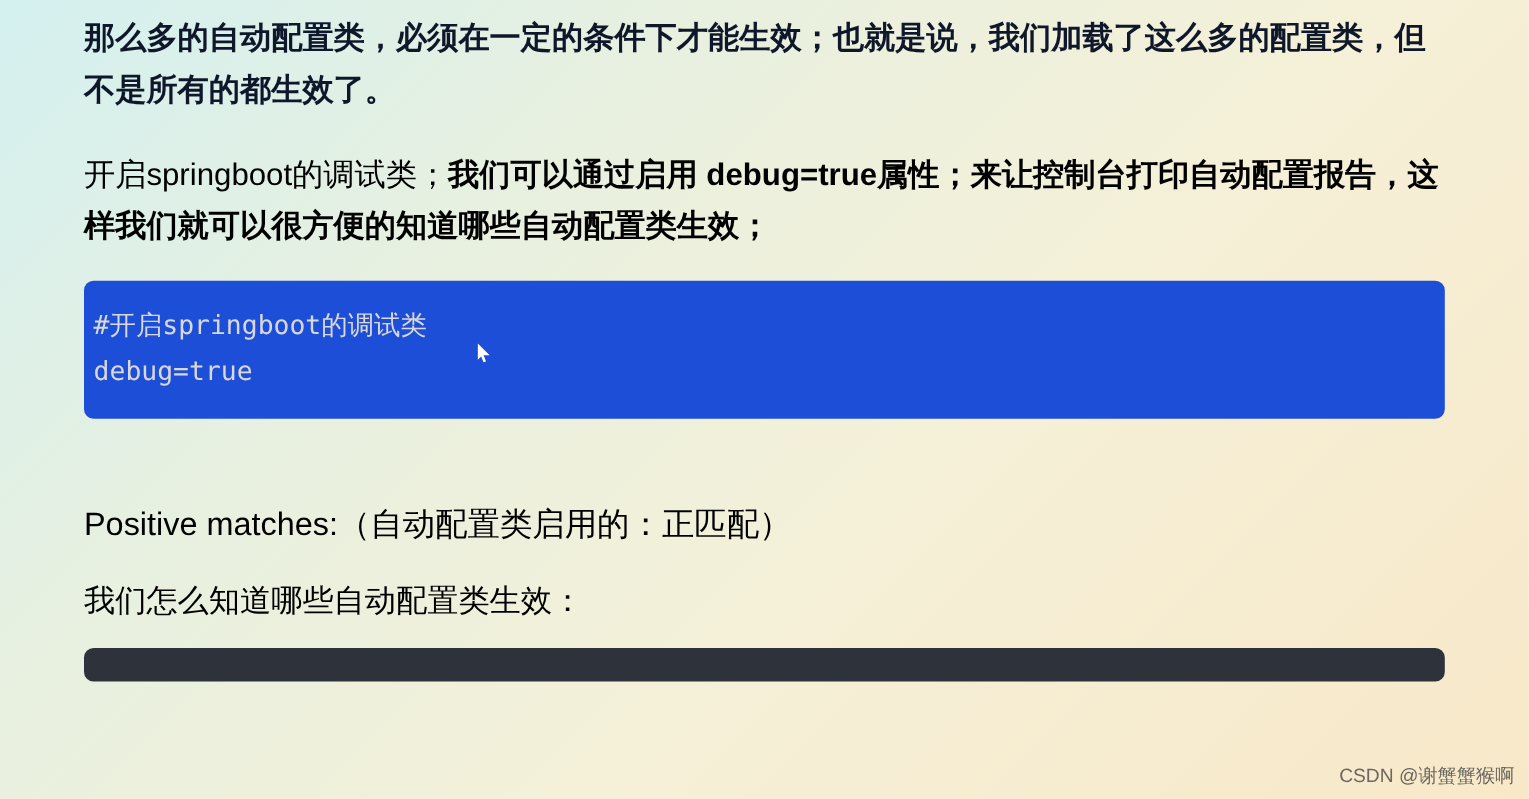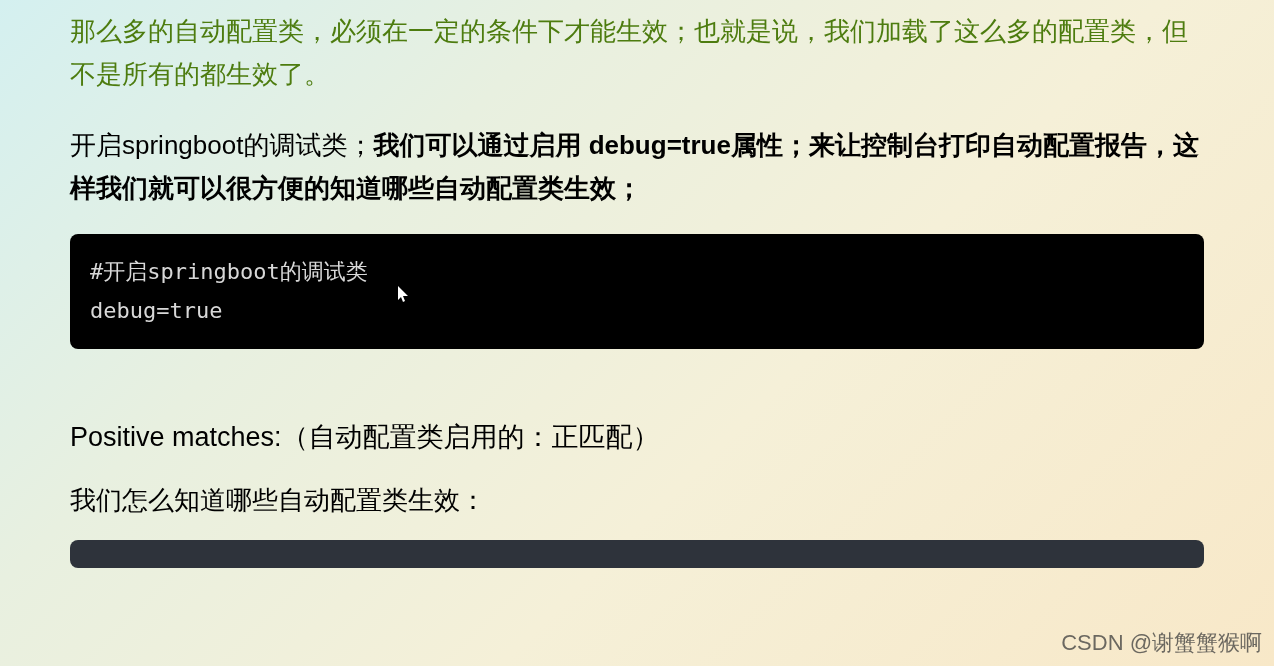--- a/index.html
+++ b/index.html
@@ -13,41 +13,41 @@
       background: linear-gradient(135deg, #d4f0f0 0%, #e8f0e0 30%, #f5f0d8 60%, #f8e8c8 100%);
       font-family: "Microsoft YaHei", "PingFang SC", Arial, sans-serif;
       position: relative;
       overflow: hidden;
     }
     .content {
       padding: 10px 70px 0 70px;
     }
     .para1 {
       font-size: 26px;
-      font-weight: 400;
-      color: #4d7c0f;
+      font-weight: 700;
+      color: #0f172a;
       line-height: 1.65;
       margin-bottom: 28px;
     }
     .para2 {
       font-size: 26px;
       color: #000;
       line-height: 1.65;
       margin-bottom: 24px;
     }
     .para2 .normal {
       font-weight: 400;
     }
     .para2 .bold {
       font-weight: 700;
     }
     .code-block {
-      background: #000000;
+      background: #1d4ed8;
       border-radius: 8px;
-      padding: 18px 20px;
+      padding: 18px 8px;
       margin-bottom: 70px;
       position: relative;
     }
     .code-line {
       font-family: "Consolas", "Monaco", monospace;
       font-size: 22px;
       color: #d8d8d8;
       line-height: 1.8;
     }
     .code-line .comment {
@@ -89,21 +89,21 @@
       border-radius: 8px;
       padding: 14px 16px;
       display: flex;
       align-items: center;
       gap: 20px;
     }
     .watermark {
       position: absolute;
       bottom: 8px;
       right: 12px;
-      font-size: 22px;
+      font-size: 16px;
       color: rgba(60, 60, 60, 0.75);
       font-weight: 400;
       text-align: center;
     }
   </style>
 </head>
 <body>
 
 <div class="content">
   <p class="para1">那么多的自动配置类，必须在一定的条件下才能生效；也就是说，我们加载了这么多的配置类，但不是所有的都生效了。</p>

